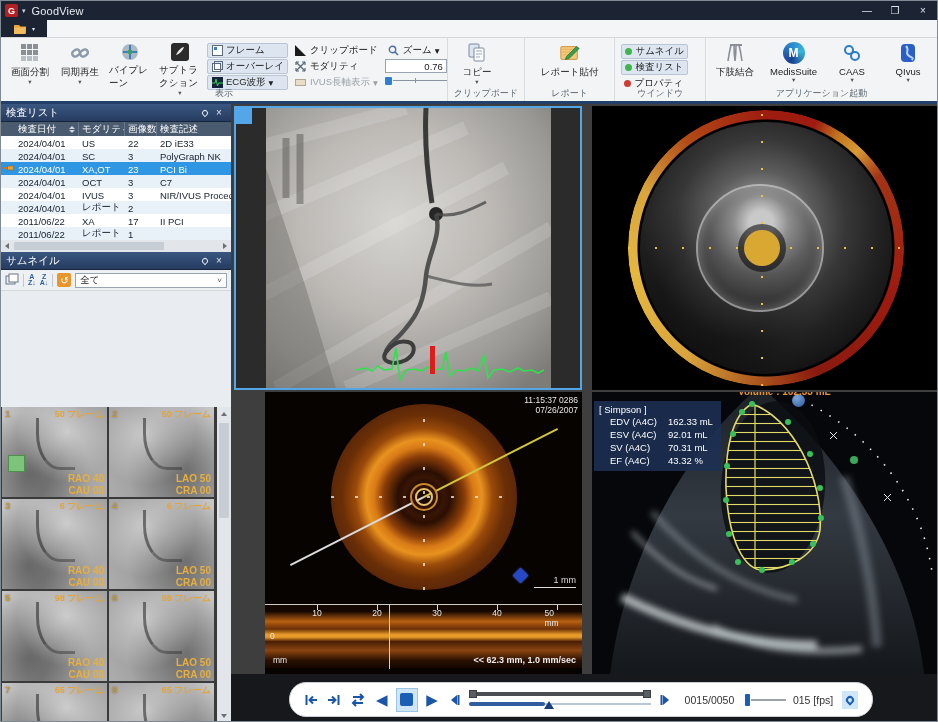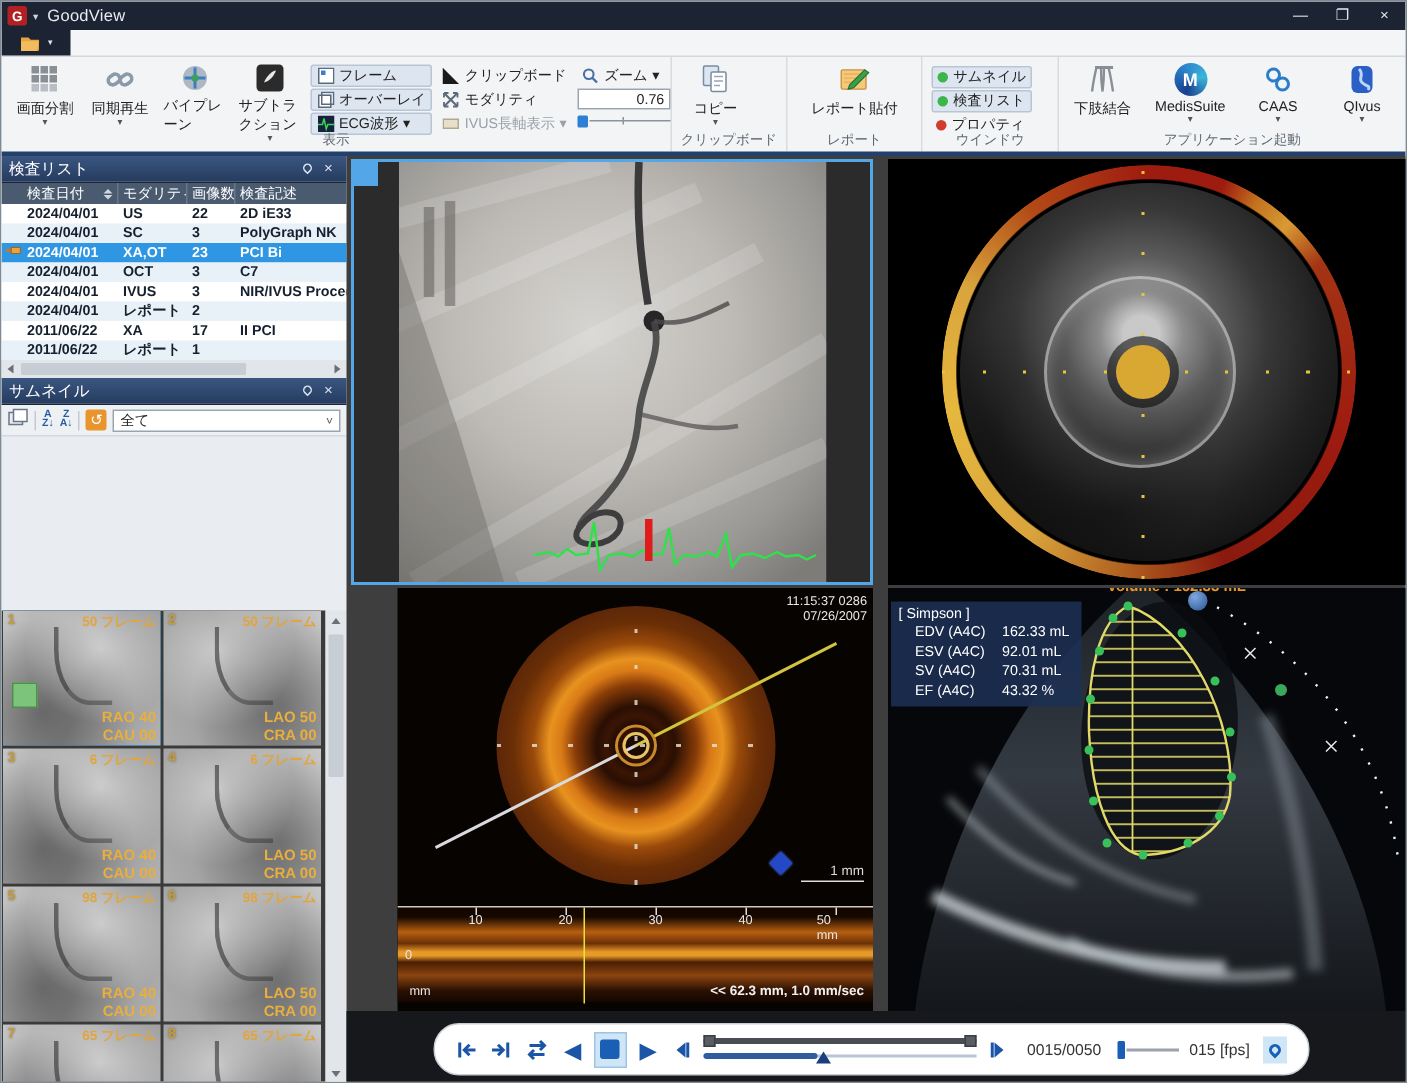--- a/index.html
+++ b/index.html
@@ -50,21 +50,21 @@
   .c-gut{width:14px;border-right:none !important;}
   .c-date{width:64px;}
   .c-mod{width:46px;}
   .c-num{width:32px;}
   .c-desc{flex:1;border-right:none !important;}
   .sortglyph{margin-left:auto;display:inline-flex;flex-direction:column;gap:1px;}
   .sortglyph i{width:0;height:0;border-left:3px solid transparent;border-right:3px solid transparent;}
   .sortglyph .up{border-bottom:3px solid #cdd6e2;}
   .sortglyph .dn{border-top:3px solid #cdd6e2;}
   #exam-tbody{background:#fff;}
-  .exam-row{display:flex;height:13px;font-size:9.5px;color:#15202e;align-items:center;background:#fff;font-weight:bold;}
+  .exam-row{display:flex;height:13px;font-size:9.5px;color:#15202e;align-items:flex-end;background:#fff;}
   .exam-row:nth-child(even){background:#e8f0f8;}
   .exam-row.selected{background:#2e96e2;color:#fff;}
   .exam-row .col{padding:0 3px;white-space:nowrap;overflow:hidden;}
   #exam-hscroll{height:12px;background:#e2e5e9;display:flex;align-items:center;}
   .scroll-arrow{width:12px;height:12px;display:flex;align-items:center;justify-content:center;}
   .tri{width:0;height:0;}
   .tri.left{border-top:3px solid transparent;border-bottom:3px solid transparent;border-right:4px solid #6a7076;}
   .tri.right{border-top:3px solid transparent;border-bottom:3px solid transparent;border-left:4px solid #6a7076;}
   .tri.up{border-left:3px solid transparent;border-right:3px solid transparent;border-bottom:4px solid #6a7076;}
   .tri.down{border-left:3px solid transparent;border-right:3px solid transparent;border-top:4px solid #6a7076;}

